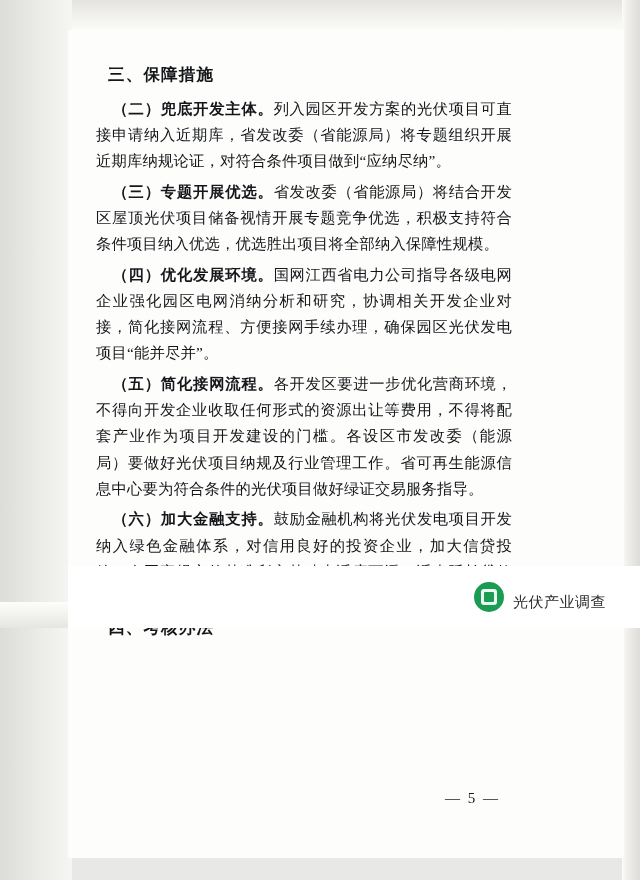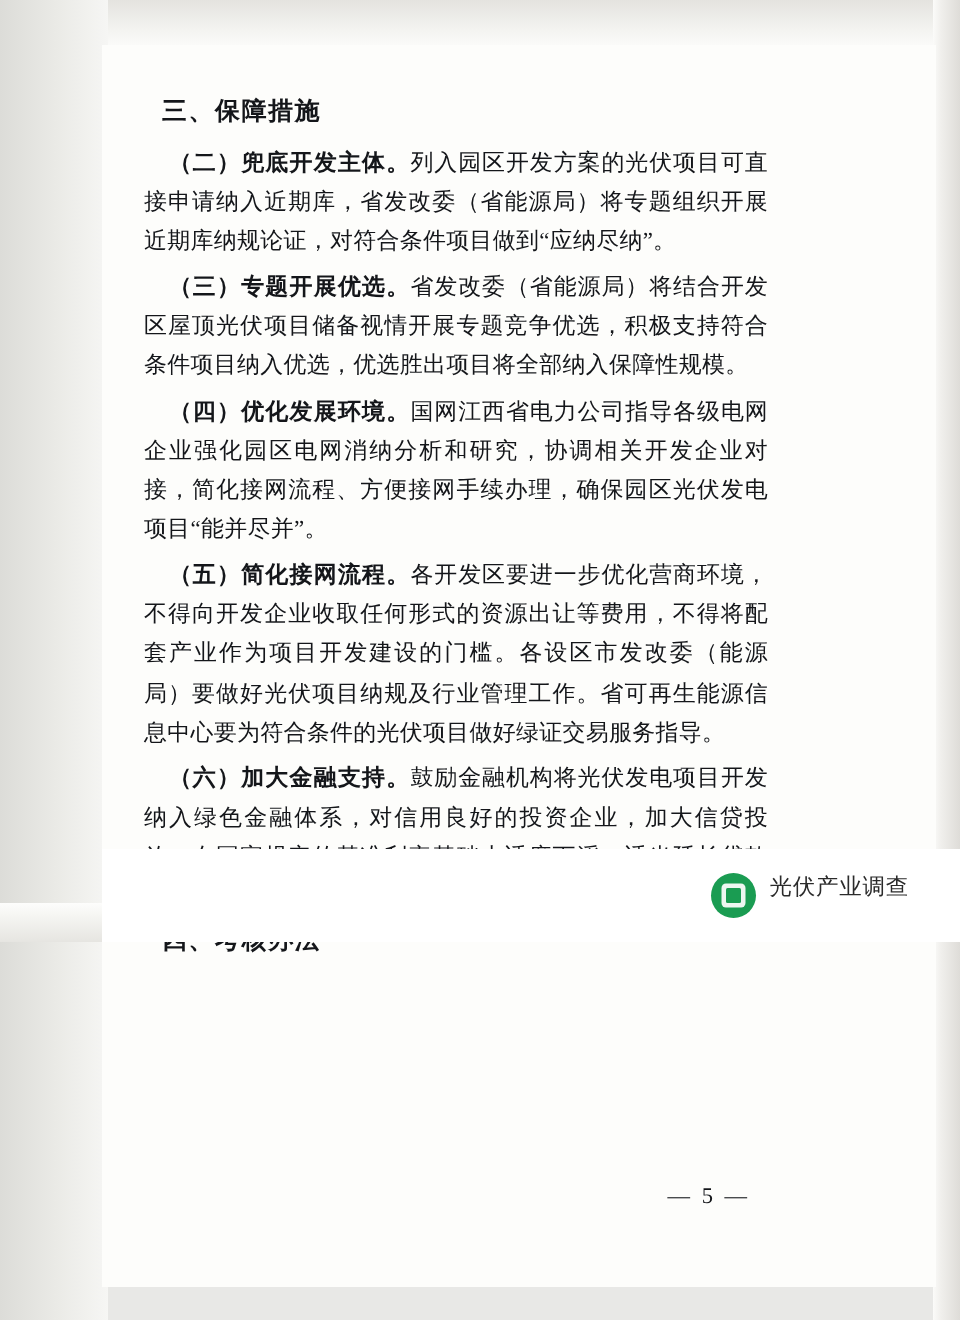--- a/index.html
+++ b/index.html
@@ -110,21 +110,21 @@
     height: 62px;
     background: #ffffff;
     display: flex;
     align-items: center;
     justify-content: flex-end;
     padding-right: 34px;
     box-sizing: border-box;
   }
   .brand {
     display: flex;
-    align-items: flex-start;
+    align-items: flex-end;
     gap: 9px;
   }
   .brand-logo {
     width: 30px;
     height: 30px;
     border-radius: 50%;
     background: #1a9c52;
     position: relative;
     flex: none;
   }

